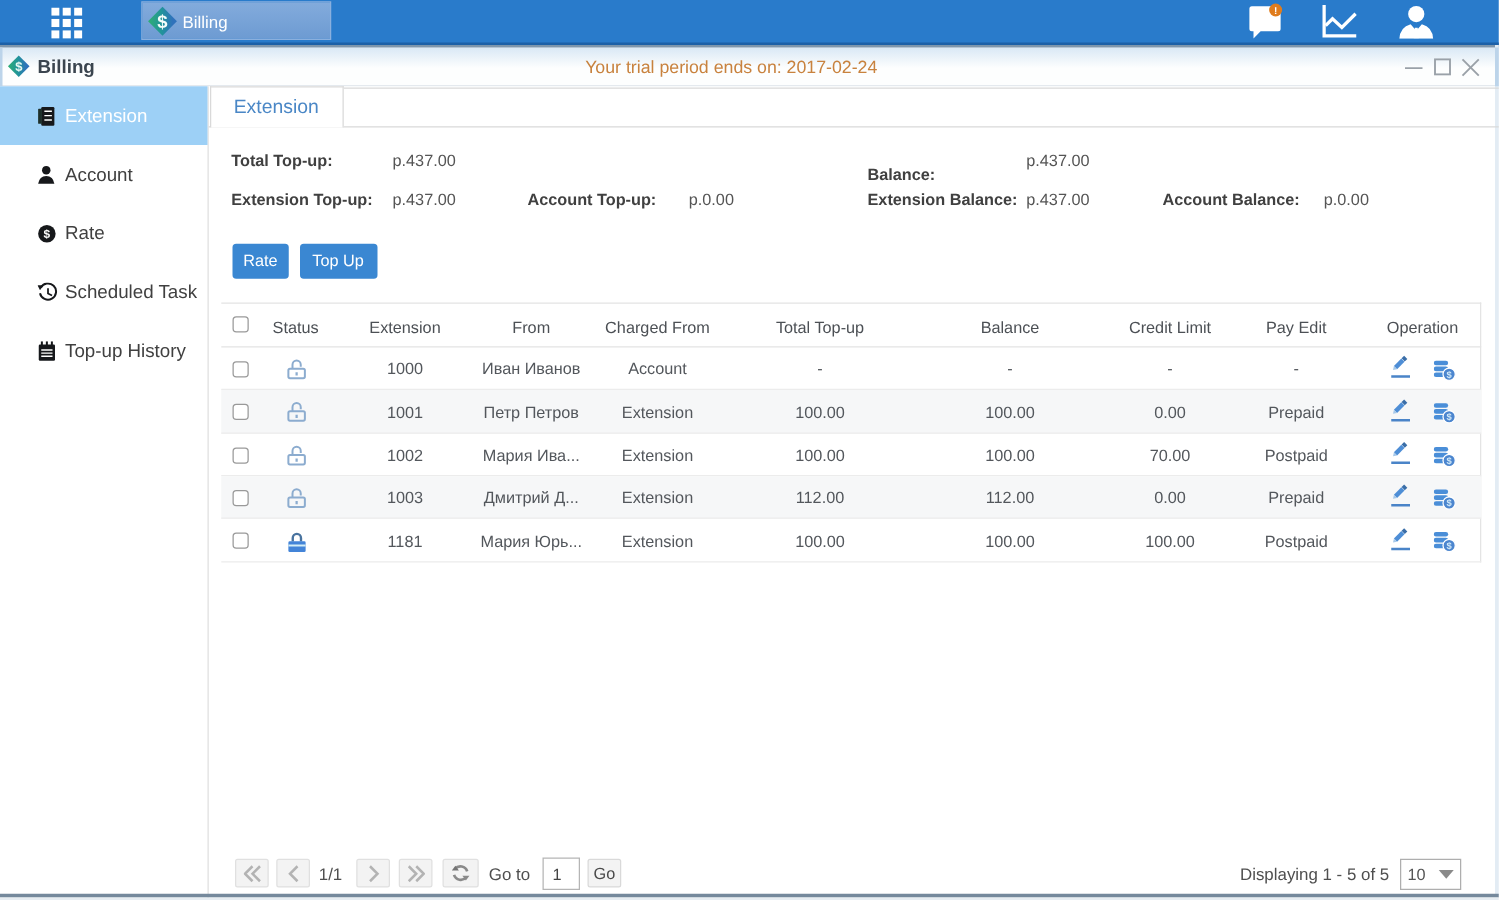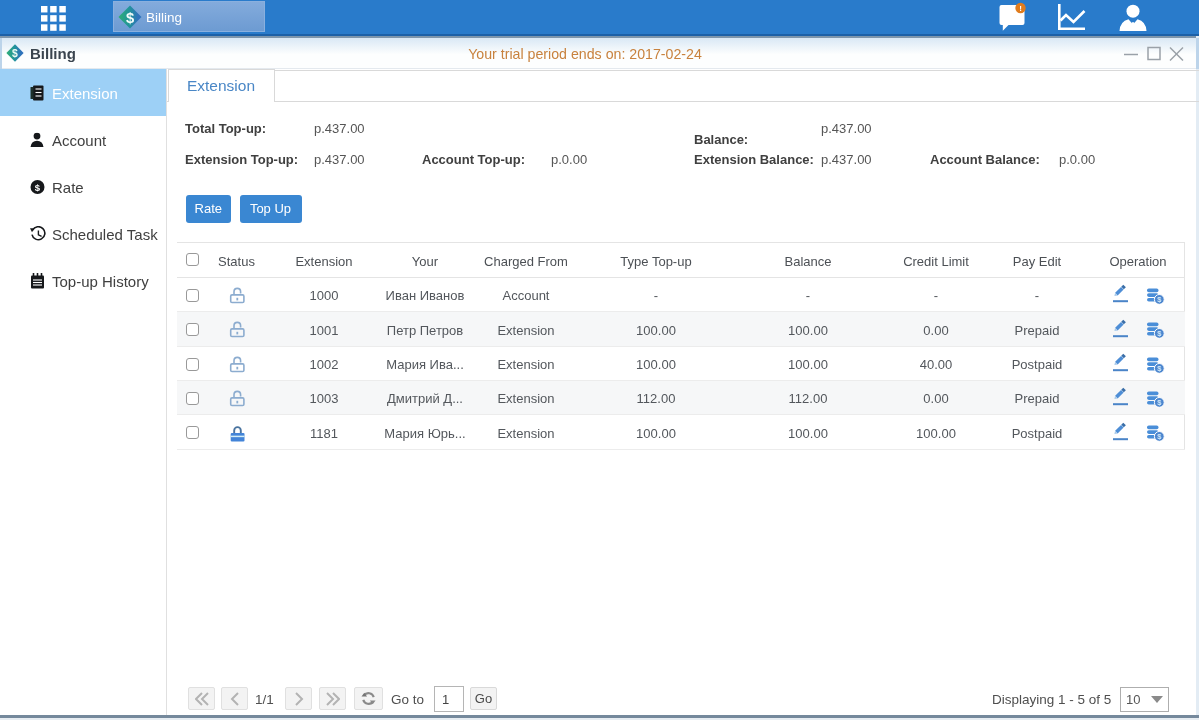--- a/index.html
+++ b/index.html
@@ -197,23 +197,23 @@
         </g>
   </defs>
     </svg>
   <div class="abs" style="left:0;top:0;width:1008px;height:1px;background:#e4e4e4"></div>
   <div class="abs" style="left:1007px;top:0;width:1px;height:208px;background:#e4e4e4"></div>
   <div class="abs" style="left:0;top:35px;width:1008px;height:1px;background:#e4e4e4"></div>
   
   <div class="cb" style="left:9px;top:11px"></div>
   <div class="hcell" style="left:59.5px;top:12px">Status</div>
   <div class="hcell" style="left:147px;top:12px">Extension</div>
-  <div class="hcell" style="left:248px;top:12px">Your</div>
+  <div class="hcell" style="left:248px;top:12px">From</div>
   <div class="hcell" style="left:349px;top:12px">Charged From</div>
-  <div class="hcell" style="left:479px;top:12px">Type Top-up</div>
+  <div class="hcell" style="left:479px;top:12px">Total Top-up</div>
   <div class="hcell" style="left:631px;top:12px">Balance</div>
   <div class="hcell" style="left:759px;top:12px">Credit Limit</div>
   <div class="hcell" style="left:860px;top:12px">Pay Edit</div>
   <div class="hcell" style="left:961px;top:12px">Operation</div>
   
   <div class="abs" style="left:0;top:36px;width:1008px;height:34.3px;border-bottom:1px solid #ececec"></div>
   <div class="abs" style="left:0;top:70.3px;width:1008px;height:34.3px;background:#f6f7f8;border-bottom:1px solid #ececec"></div>
   <div class="abs" style="left:0;top:104.6px;width:1008px;height:34.3px;border-bottom:1px solid #ececec"></div>
   <div class="abs" style="left:0;top:138.9px;width:1008px;height:34.3px;background:#f6f7f8;border-bottom:1px solid #ececec"></div>
   <div class="abs" style="left:0;top:173.2px;width:1008px;height:34.4px;border-bottom:1px solid #ececec"></div>
@@ -253,21 +253,21 @@
     </svg>
   <div class="cb" style="left:9px;top:115.5px"></div>
   <svg class="abs" style="left:52.2px;top:112.5px" width="17" height="19" viewBox="0 0 17 19">
       <use href="#lockopen"></use>
     </svg>
   <div class="dcell" style="left:147px;top:122.0px">1002</div>
   <div class="dcell" style="left:248px;top:122.0px">Мария Ива...</div>
   <div class="dcell" style="left:349px;top:122.0px">Extension</div>
   <div class="dcell" style="left:479px;top:122.0px">100.00</div>
   <div class="dcell" style="left:631px;top:122.0px">100.00</div>
-  <div class="dcell" style="left:759px;top:122.0px">40.00</div>
+  <div class="dcell" style="left:759px;top:122.0px">70.00</div>
   <div class="dcell" style="left:860px;top:122.0px">Postpaid</div>
   <svg class="abs" style="left:935px;top:110.0px" width="16" height="20" viewBox="0 0 16 20">
       <use href="#pencil"></use>
     </svg>
   <svg class="abs" style="left:969.5px;top:114.5px" width="18" height="17" viewBox="0 0 18 17">
       <use href="#coins"></use>
     </svg>
   <div class="cb" style="left:9px;top:149.8px"></div>
   <svg class="abs" style="left:52.2px;top:146.8px" width="17" height="19" viewBox="0 0 17 19">
       <use href="#lockopen"></use>

